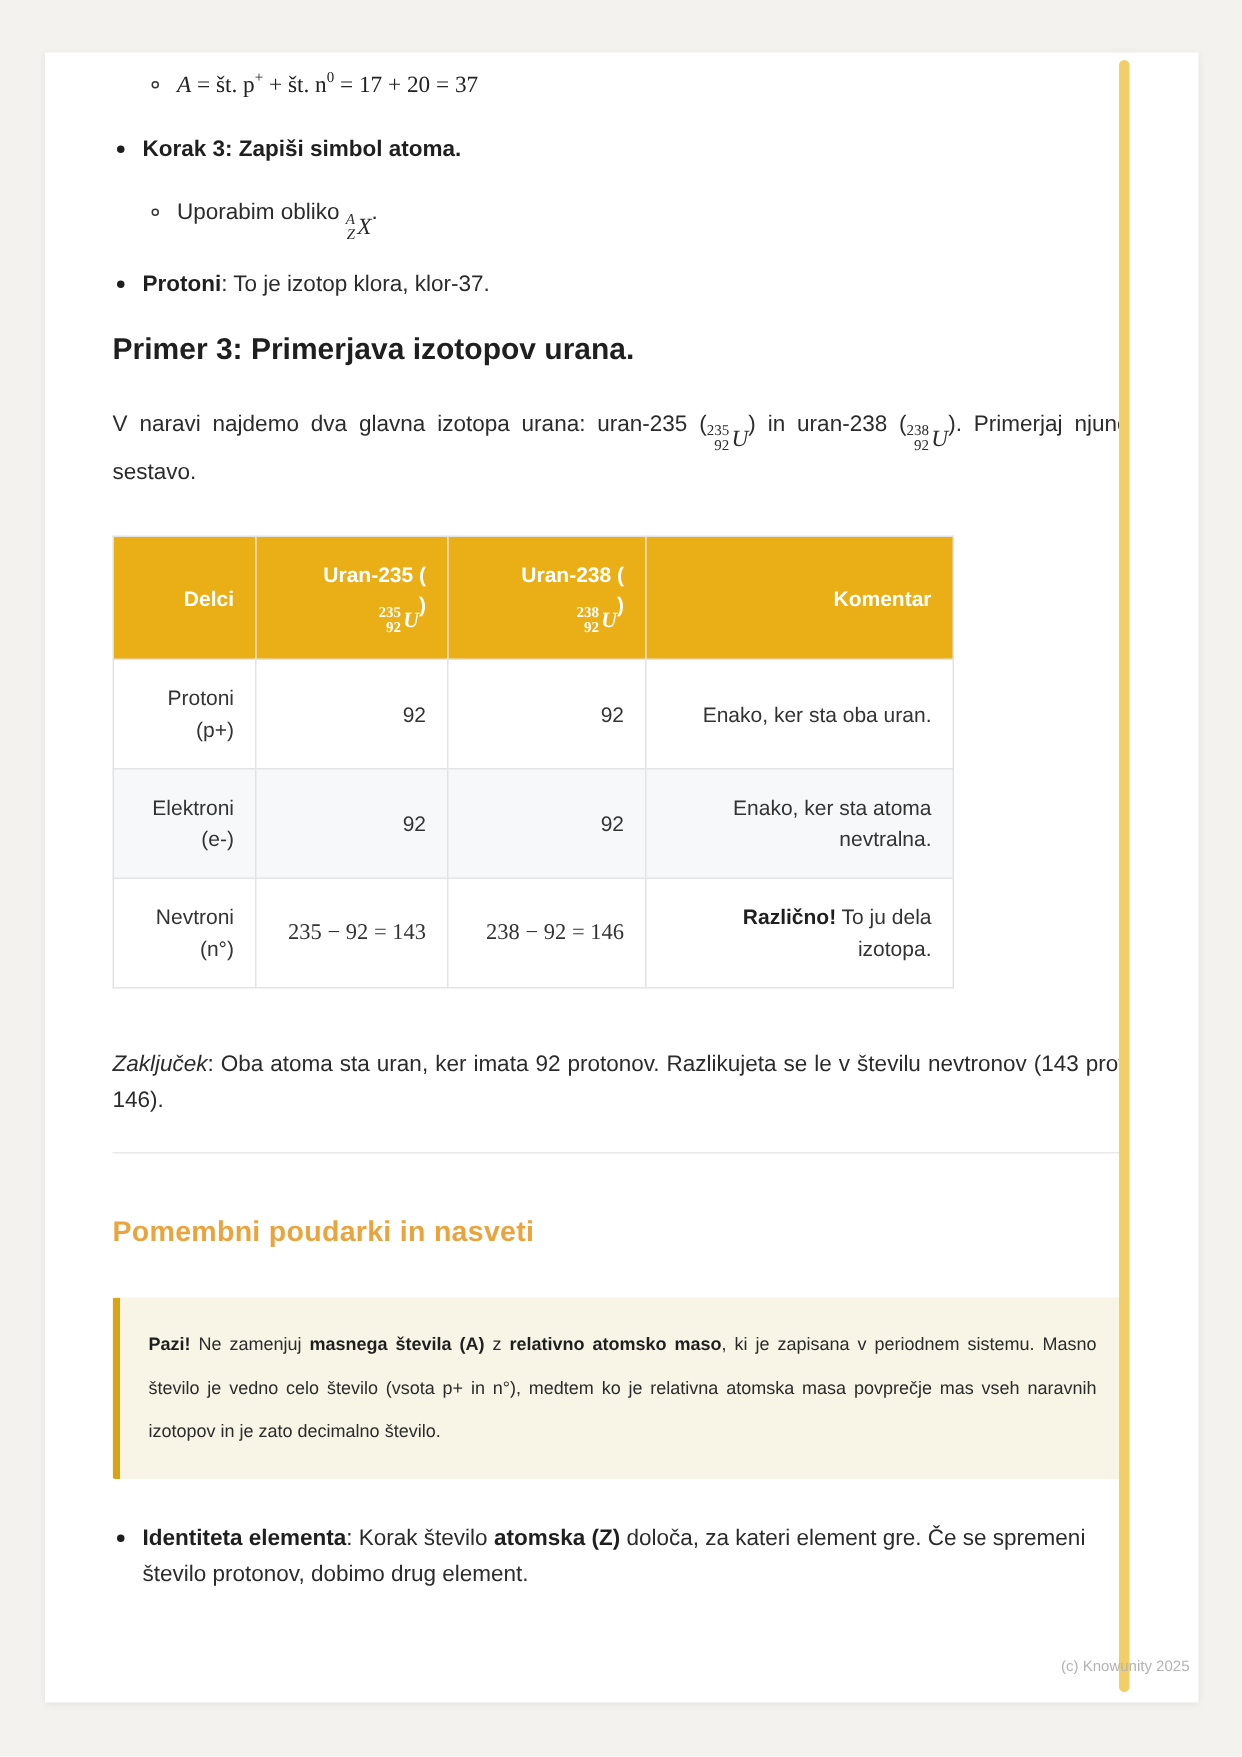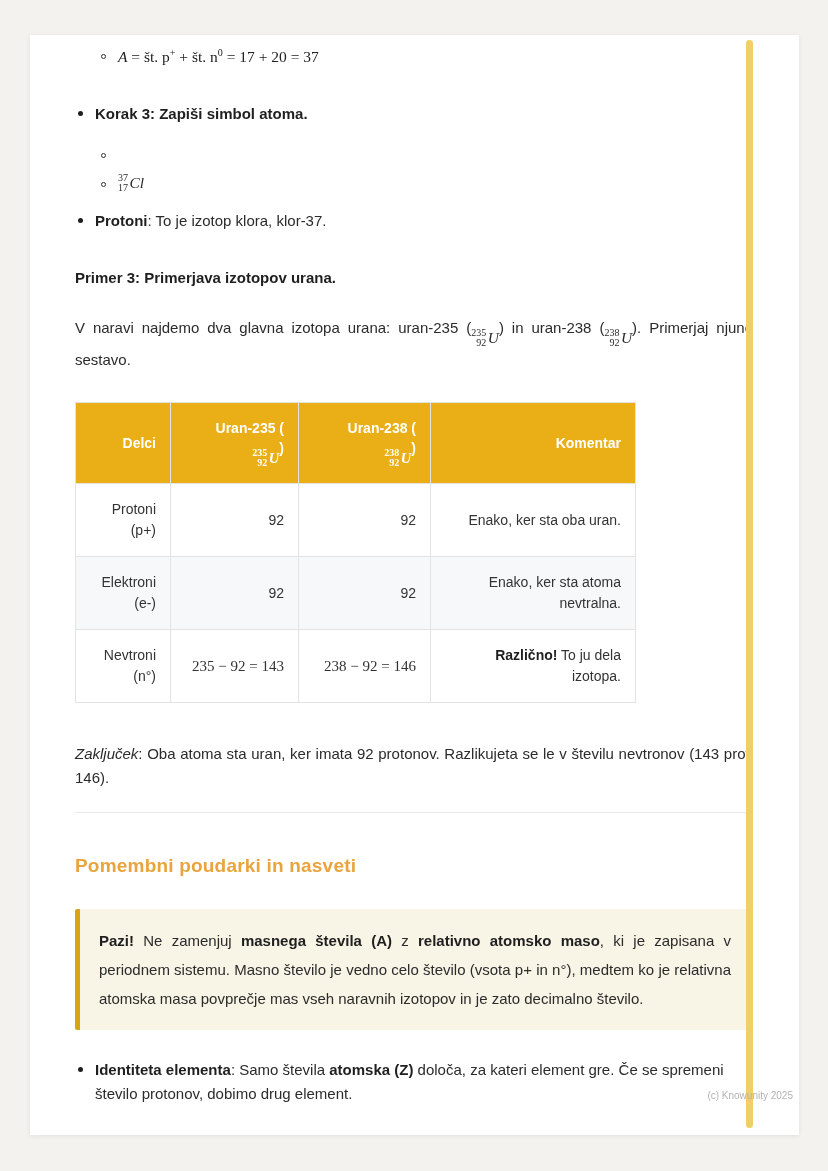--- a/index.html
+++ b/index.html
@@ -22,37 +22,37 @@
   }
 
   
   .li { display:flex; align-items:flex-start; }
   .li .bullet { flex:0 0 auto; margin-top:9px; margin-right:12px; }
   .dot  { width:5px; height:5px; border-radius:50%; background:#1e1e1e; }
   .circ { width:5px; height:5px; border-radius:50%; border:1.2px solid #333; background:transparent; }
   .l1 { margin-left:3px; }
   .l2 { margin-left:26px; }
 
-  .mt19 { margin-top:33px; } .mt18 { margin-top:18px; } .mt16 { margin-top:16px; }
+  .mt19 { margin-top:19px; } .mt18 { margin-top:18px; } .mt16 { margin-top:16px; }
   .mt15 { margin-top:15px; } .mt13 { margin-top:26px; } .mt30 { margin-top:30px; }
   .mt39 { margin-top:39px; } .mt22 { margin-top:22px; } .mt36 { margin-top:36px; }
   .mt26 { margin-top:26px; } .mt28 { margin-top:28px; }
 
   b, strong { font-weight:700; color:#1f1f1f; }
 
   
   .math { font-family:"Liberation Serif", serif; font-size:15.5px; color:#222; }
   .math .it { font-style:italic; }
   .math sup { font-size:10px; line-height:0; }
   .nuclide { display:inline-flex; align-items:center; font-family:"Liberation Serif", serif; line-height:1; vertical-align:-3px; color:inherit; }
   .nuclide .stack { display:inline-flex; flex-direction:column; align-items:flex-end; font-size:10px; line-height:10px; margin-right:1.5px; }
   .nuclide .sym { font-style:italic; font-size:15.5px; }
   .nuclide.var .stack { font-style:italic; }
 
-  h3.primer { font-size:15px; font-weight:700; color:#1f1f1f; line-height:24px; }
+  h3.primer { font-size:20px; font-weight:700; color:#1f1f1f; line-height:24px; }
   p.justify { text-align:justify; }
   .it-word { font-style:italic; }
 
   
   table.dtable { border-collapse:collapse; width:560px; table-layout:fixed; }
   .dtable th, .dtable td { border:1px solid #e3e3e3; text-align:right; vertical-align:middle; padding:15px 14px; font-size:14px; }
   .dtable th { background:#EAAF16; color:#ffffff; font-weight:700; line-height:20px; }
   .dtable th .nuclide .sym { font-size:14.5px; }
   .dtable td { color:#333; line-height:21px; background:#ffffff; }
   .dtable tr.alt td { background:#f7f8fa; }
@@ -60,25 +60,25 @@
 
   .divider { height:1px; background:#e9e9e9; }
 
   h2.section { font-size:19px; font-weight:800; color:#E9A43E; line-height:34px; letter-spacing:.2px; }
 
   .callout {
     background:#F8F4E6;
     border-left:5px solid #D8A413;
     border-radius:2px;
     padding:17px 22px 17px 19px;
-    line-height:29px; font-size:15px;
+    line-height:29px; font-size:12px;
     text-align:justify; color:#2b2b2b;
   }
 
-  .watermark { position:absolute; right:6px; bottom:34px; font-size:10px; color:#b3b3b3; z-index:6; }
+  .watermark { position:absolute; right:6px; bottom:18px; font-size:10px; color:#b3b3b3; z-index:6; }
 
   .accent-bar {
     position:absolute; left:746px; top:40px;
     width:7px; height:1088px;
     background:#F2CE68; border-radius:4px; z-index:5;
   }
 </style>
 </head>
 <body>
 
@@ -90,32 +90,29 @@
       <span class="math"><span class="it">A</span><span> = št. p</span><sup>+</sup><span> + št. n</span><sup>0</sup><span> = 17 + 20 = 37</span></span>
     </div>
 
     <div class="li l1 mt19">
       <span class="bullet dot"></span>
       <span><strong>Korak 3: Zapiši simbol atoma.</strong></span>
     </div>
 
     <div class="li l2 mt18">
       <span class="bullet circ"></span>
-    </div>
-
-    <div class="li l2 mt15">
-      <span class="bullet circ"></span>
-      <span class="nuclide">
-          <span class="stack">
-            <span>37</span>
-            <span>17</span>
-          </span>
-          <span class="sym">Cl</span>
-        </span>
-    </div>
+      <span><span>Uporabim obliko </span><span class="nuclide var">
+            <span class="stack">
+              <span>A</span>
+              <span>Z</span>
+            </span>
+            <span class="sym">X</span>
+          </span><span>.</span></span>
+    </div>
+
 
     <div class="li l1 mt16">
       <span class="bullet dot"></span>
       <span><strong>Protoni</strong><span>: To je izotop klora, klor-37.</span></span>
     </div>
 
     <h3 class="primer mt19">Primer 3: Primerjava izotopov urana.</h3>
 
     <p class="justify mt13"><span>V naravi najdemo dva glavna izotopa urana: uran-235 (</span><span class="nuclide">
           <span class="stack">
@@ -183,21 +180,21 @@
     <p class="justify mt39"><span class="it-word">Zaključek</span><span>: Oba atoma sta uran, ker imata 92 protonov. Razlikujeta se le v številu nevtronov (143 proti 146).</span></p>
 
     <div class="divider mt22"></div>
 
     <h2 class="section mt36">Pomembni poudarki in nasveti</h2>
 
     <div class="callout mt26"><strong>Pazi!</strong><span> Ne zamenjuj </span><strong>masnega števila (A)</strong><span> z </span><strong>relativno atomsko maso</strong><span>, ki je zapisana v periodnem sistemu. Masno število je vedno celo število (vsota p+ in n°), medtem ko je relativna atomska masa povprečje mas vseh naravnih izotopov in je zato decimalno število.</span></div>
 
     <div class="li l1 mt28">
       <span class="bullet dot"></span>
-      <span><strong>Identiteta elementa</strong><span>: Samo števila </span><strong>atomska (Z)</strong><span> določa, za kateri element gre. Če se spremeni število protonov, dobimo drug element.</span></span>
+      <span><strong>Identiteta elementa</strong><span>: Korak število </span><strong>atomska (Z)</strong><span> določa, za kateri element gre. Če se spremeni število protonov, dobimo drug element.</span></span>
     </div>
 
   </div>
 
   <div class="watermark">(c) Knowunity 2025</div>
 </div>
 
 <div class="accent-bar"></div>
 
 </body></html>

